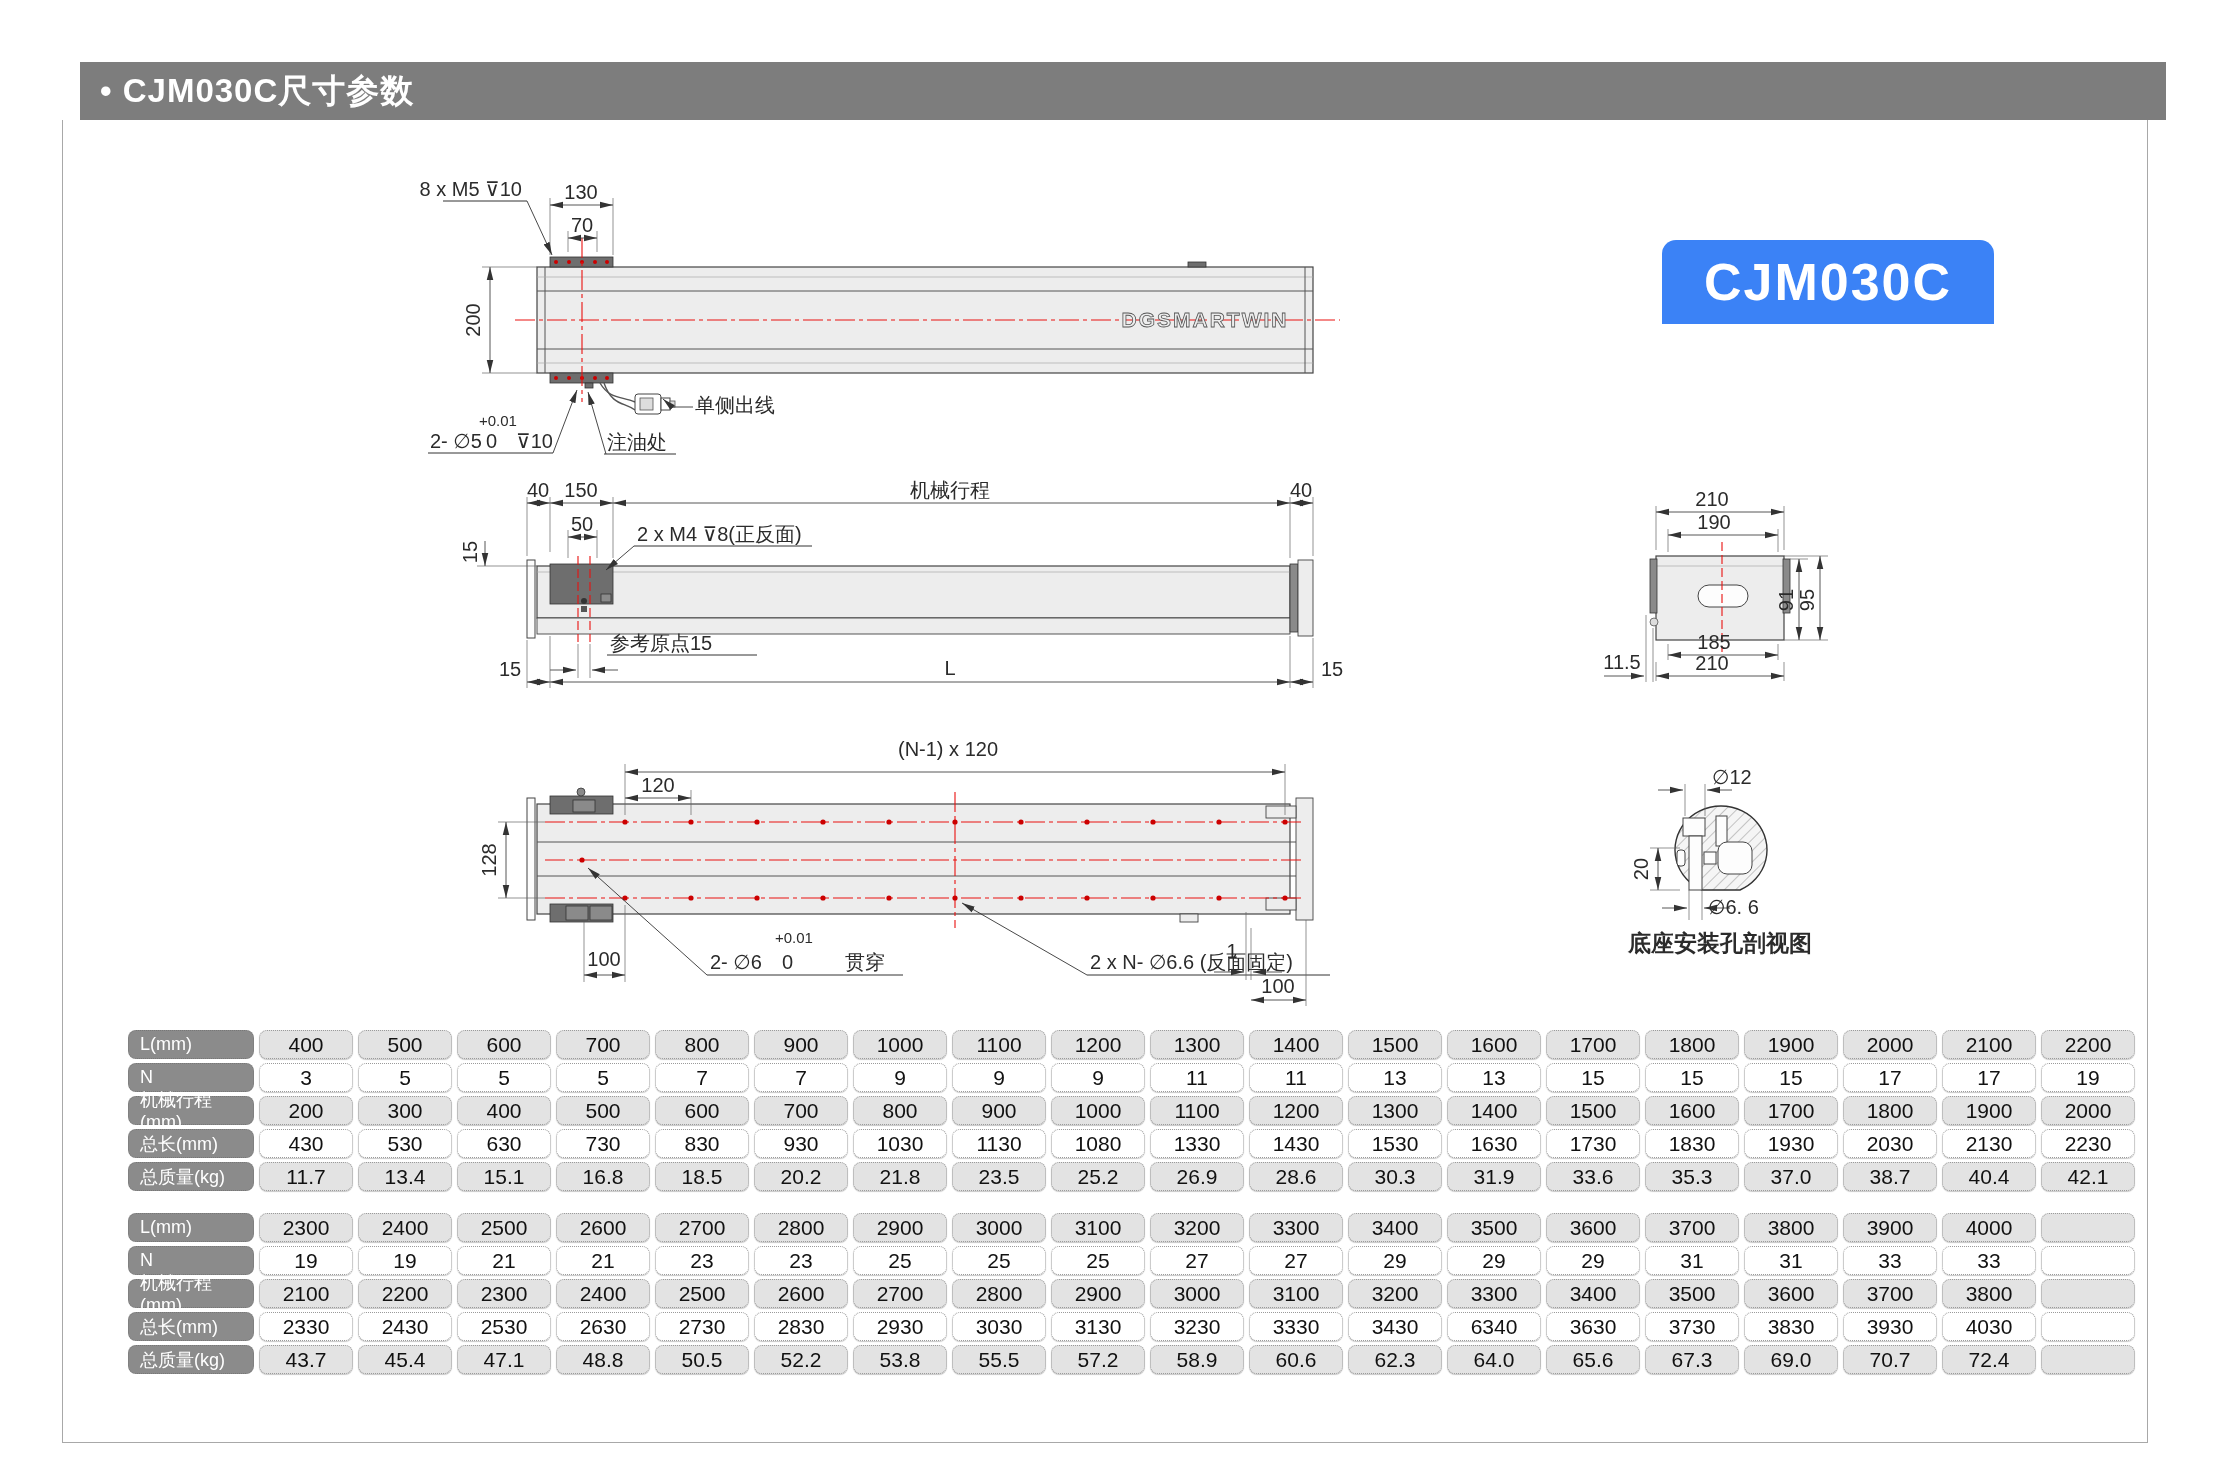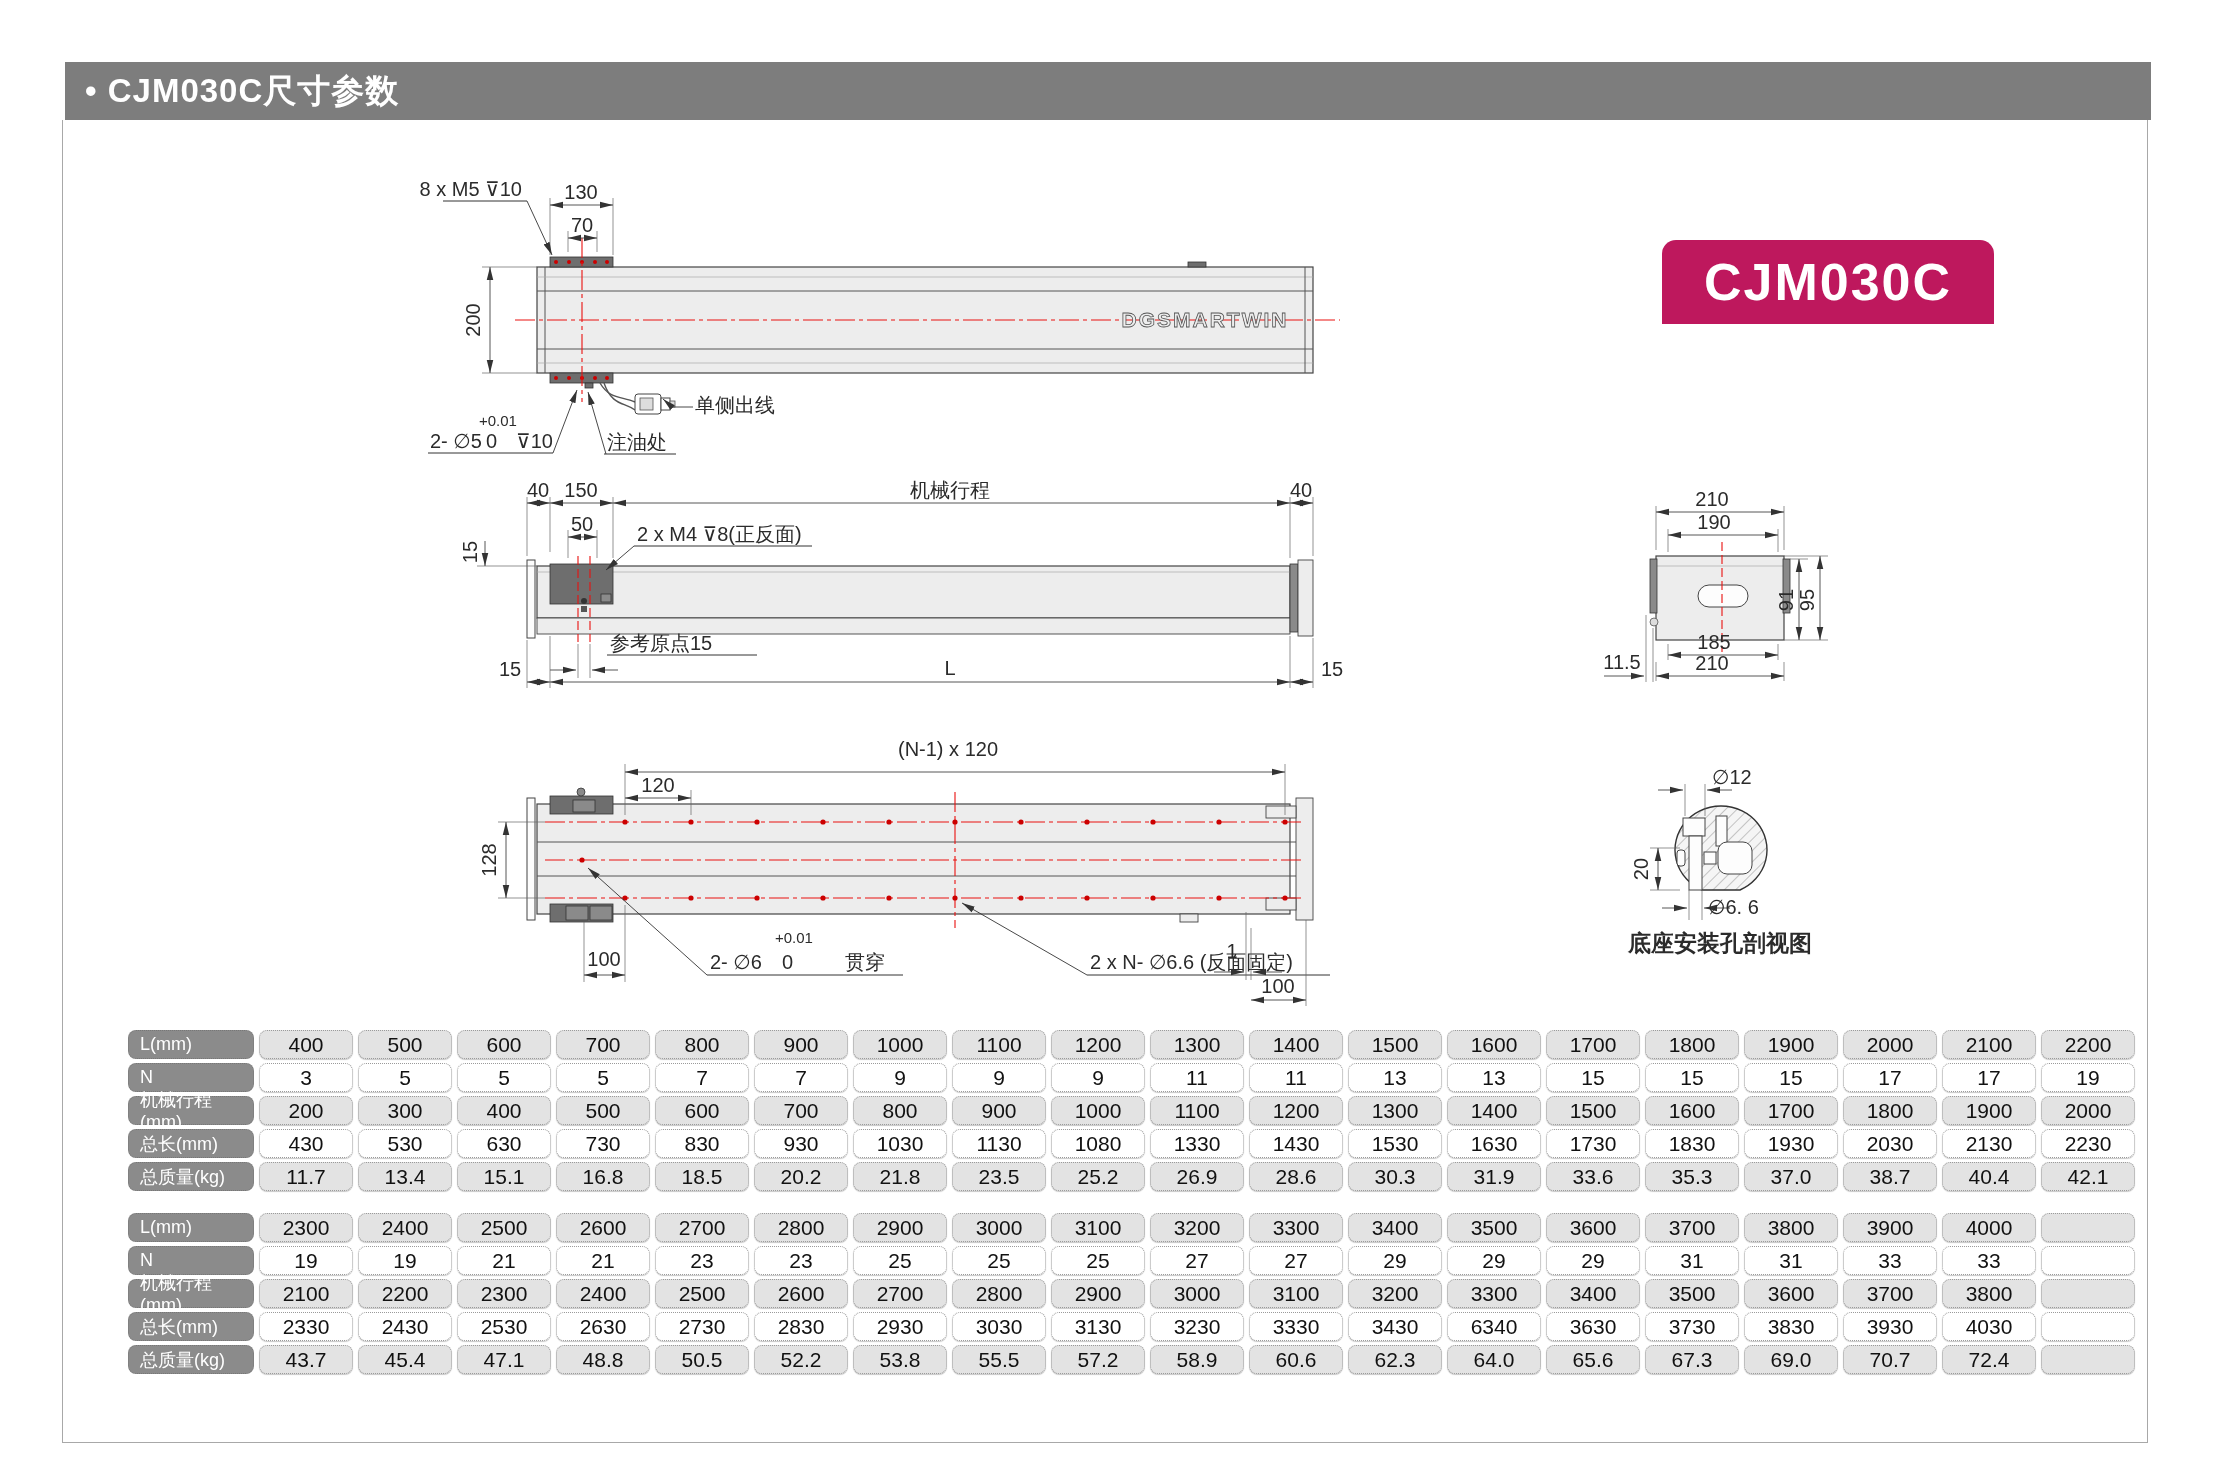--- a/index.html
+++ b/index.html
@@ -1,22 +1,22 @@
 <!DOCTYPE html>
 <html><head>
 <meta charset="utf-8">
 <style>
   html,body{margin:0;padding:0;background:#fff;}
   body{width:2229px;height:1484px;position:relative;font-family:"Liberation Sans","DejaVu Sans",sans-serif;overflow:hidden;}
   .frame{position:absolute;left:62px;top:120px;width:2084px;height:1322px;border:1px solid #a8a8a8;border-top:none;background:#fff;}
-  .titlebar{position:absolute;left:65px;top:62px;width:2086px;height:58px;background:#7d7d7d;color:#fff;
+  .titlebar{position:absolute;left:80px;top:62px;width:2086px;height:58px;background:#7d7d7d;color:#fff;
             font-size:33px;font-weight:bold;display:flex;align-items:center;padding-left:20px;box-sizing:border-box;letter-spacing:1px;}
   
   .badge{position:absolute;left:1662px;top:240px;width:332px;}
-  .badge-top{background:#be185d;color:#fff;border-radius:14px 14px 0 0;height:84px;display:flex;align-items:center;justify-content:center;
+  .badge-top{background:#3b82f6;color:#fff;border-radius:14px 14px 0 0;height:84px;display:flex;align-items:center;justify-content:center;
              font-size:52px;font-weight:bold;letter-spacing:2px;}
   .badge-bottom{background:#fff;border:2px solid #9a9a9a;border-top:none;border-radius:0 0 14px 14px;height:52px;
              display:flex;align-items:center;justify-content:center;font-size:27px;color:#6f6f6f;}
   
   svg{position:absolute;left:0;top:0;}
   svg text{fill:#2b2b2b;font-family:"Liberation Sans","DejaVu Sans",sans-serif;}
   .dt{font-size:20px;}
   .dts{font-size:15px;}
   .cap{font-size:23px;font-weight:600;}
   .lg{font-size:21px;font-weight:bold;letter-spacing:2px;fill:#ededed;stroke:#555;stroke-width:0.8px;}

